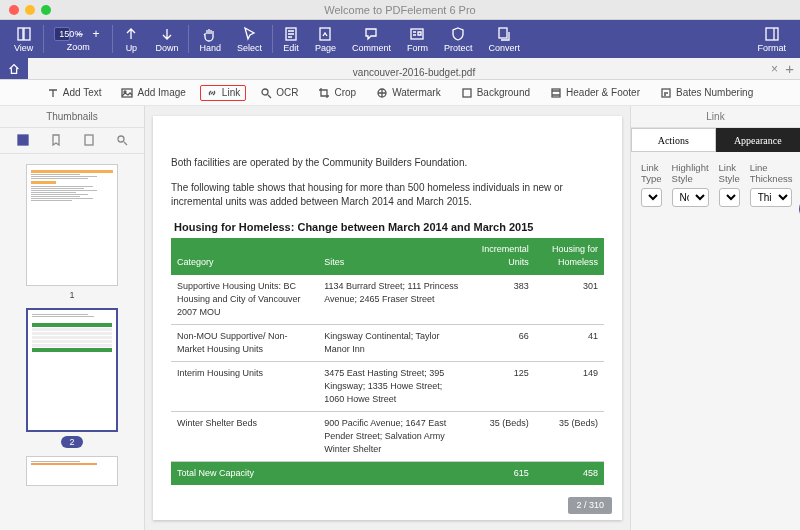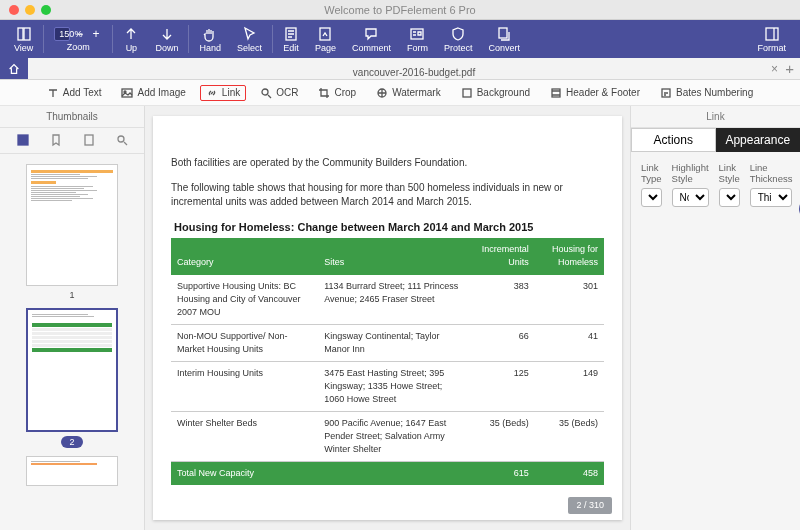--- a/index.html
+++ b/index.html
@@ -64,21 +64,21 @@
 table.data th.right { text-align: right; }
 table.data td { padding: 5px 6px; border-bottom: 1px solid #ccc; vertical-align: top; color: #333; }
 table.data td.right { text-align: right; }
 table.data tr.total td { background: #3c9c47; color: #fff; font-weight: 500; border-bottom: none; }
 .page-counter { position: absolute; bottom: 6px; right: 10px; background: #999da3; color: #fff; font-size: 9px; padding: 2px 8px; border-radius: 2px; }
 
 
 .rpanel { width: 170px; background: #f5f5f5; border-left: 1px solid #dcdcdc; display: flex; flex-direction: column; font-size: 10px; }
 .rpanel-title { height: 22px; display: flex; align-items: center; justify-content: center; color: #777; border-bottom: 1px solid #e2e2e2; }
 .rpanel-tabs { height: 24px; display: flex; }
-.rpanel-tab { flex: 1; display: flex; align-items: center; justify-content: center; cursor: pointer; border: 1px solid #ccc; background: #fff; font-size: 12px; }
+.rpanel-tab { flex: 1; display: flex; align-items: center; justify-content: center; cursor: pointer; border: 1px solid #ccc; background: #fff; font-size: 10px; font-family: Liberation Serif, serif; }
 .rpanel-tab.active { background: #242424; color: #fff; border-color: #242424; }
 .rpanel-body { padding: 10px 10px; display: flex; flex-direction: row; gap: 10px; }
 .field label { color: #666; font-size: 9.5px; display: block; margin-bottom: 4px; }
 .field select { width: 100%; font-size: 10px; padding: 2px 3px; border: 1px solid #bbb; border-radius: 3px; background: #fff; }
 .colors { display: flex; flex-wrap: wrap; gap: 8px; margin-top: 4px; }
 .c { width: 16px; height: 16px; border-radius: 50%; cursor: pointer; box-shadow: inset 0 0 0 1px rgba(0,0,0,0.15); }
 .c.sel { outline: 2px solid #4a4f9b; outline-offset: 1px; }
 
 
 .mini-lines { display: flex; flex-direction: column; gap: 1px; }

